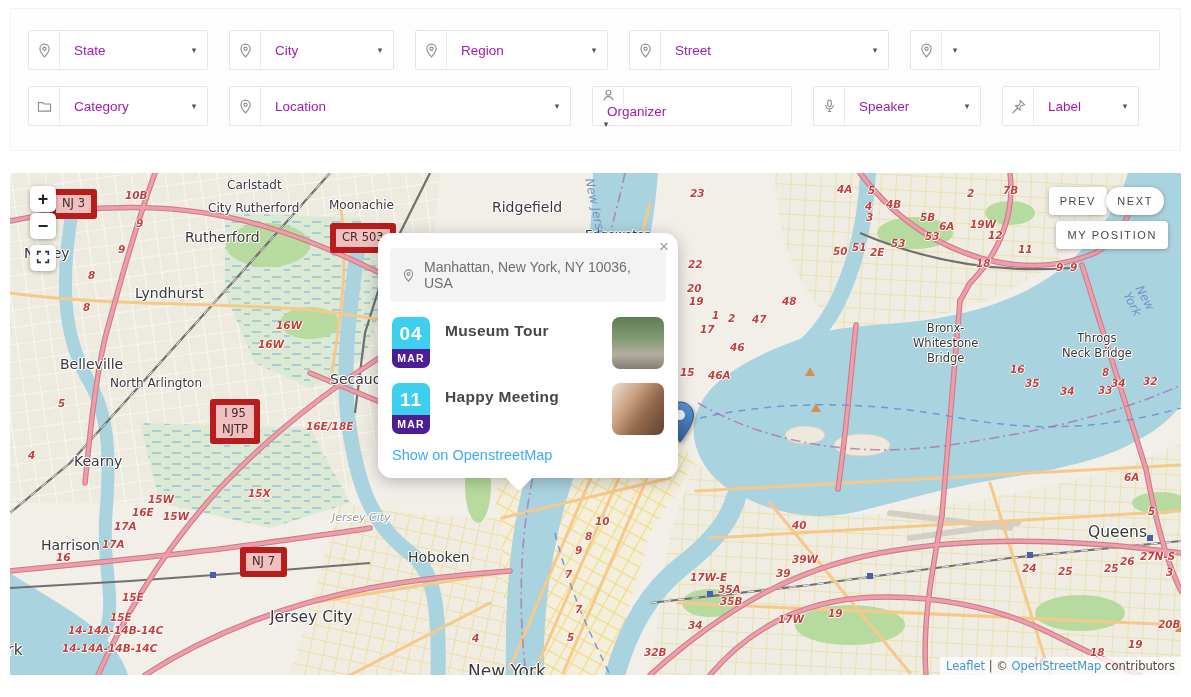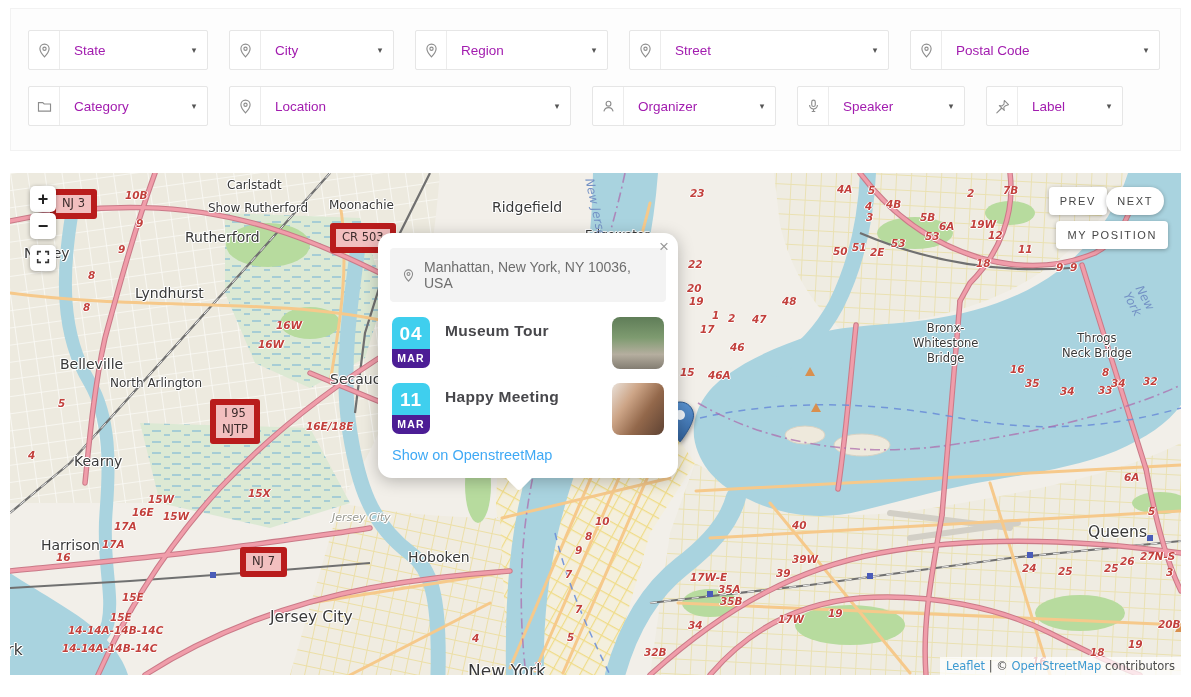--- a/index.html
+++ b/index.html
@@ -125,21 +125,20 @@
             <span class="f-label">Street</span>
             <span class="f-caret">▾</span>
           </div>
           <div class="filter" style="width: 250px;">
             <span class="f-icon">
               <svg viewBox="0 0 24 24" fill="none" stroke="currentColor" stroke-width="1.6">
                 <path d="M12 3a6.5 6.5 0 0 0-6.5 6.5C5.5 14 12 21 12 21s6.5-7 6.5-11.5A6.5 6.5 0 0 0 12 3z"></path>
                 <circle cx="12" cy="9.5" r="2.3"></circle>
               </svg>
             </span>
-            <span class="f-label">Postal Code</span>
             <span class="f-caret">▾</span>
           </div>
         </div>
         <div class="filter-row">
           <div class="filter" style="width: 180px;">
             <span class="f-icon">
               <svg viewBox="0 0 24 24" fill="none" stroke="currentColor" stroke-width="1.6">
                 <path d="M3.5 6.5h6l2 2h9v10h-17z"></path>
               </svg>
             </span>
@@ -149,21 +148,21 @@
           <div class="filter" style="width: 342px;">
             <span class="f-icon">
               <svg viewBox="0 0 24 24" fill="none" stroke="currentColor" stroke-width="1.6">
                 <path d="M12 3a6.5 6.5 0 0 0-6.5 6.5C5.5 14 12 21 12 21s6.5-7 6.5-11.5A6.5 6.5 0 0 0 12 3z"></path>
                 <circle cx="12" cy="9.5" r="2.3"></circle>
               </svg>
             </span>
             <span class="f-label">Location</span>
             <span class="f-caret">▾</span>
           </div>
-          <div class="filter" style="width: 184px;">
+          <div class="filter" style="width: 200px; flex-direction: column;">
             <span class="f-icon">
               <svg viewBox="0 0 24 24" fill="none" stroke="currentColor" stroke-width="1.6">
                 <circle cx="12" cy="8" r="3.4"></circle>
                 <path d="M5.5 19c.8-3.6 3.4-5.4 6.5-5.4s5.7 1.8 6.5 5.4"></path>
               </svg>
             </span>
             <span class="f-label">Organizer</span>
             <span class="f-caret">▾</span>
           </div>
           <div class="filter" style="width: 168px;">
@@ -347,21 +346,21 @@
       <g fill="#d98f4e">
         <path d="M800,194 l5,9 h-10 z"></path>
           <path d="M806,230 l5,9 h-10 z"></path>
           <path d="M1170,450 l5,9 h-10 z"></path>
       </g>
     </svg>
 
     <div id="map-labels">
         <div class="ml town" style="left: 217px; top: 5px;">Carlstadt</div>
         <div class="ml town" style="left: 319px; top: -3px; margin-top: 28px;">Moonachie</div>
-        <div class="ml town" style="left: 198px; top: 28px;">Show Rutherford</div>
+        <div class="ml town" style="left: 198px; top: 28px;">City Rutherford</div>
         <div class="ml city" style="left: 482px; top: 26px;">Ridgefield</div>
         <div class="ml town" style="left: 575px; top: 55px;">Edgewater</div>
         <div class="ml city" style="left: 175px; top: 56px;">Rutherford</div>
         <div class="ml city" style="left: 125px; top: 112px;">Lyndhurst</div>
         <div class="ml city" style="left: 14px; top: 72px;">Nutley</div>
         <div class="ml city" style="left: 50px; top: 183px;">Belleville</div>
         <div class="ml town" style="left: 100px; top: 203px;">North Arlington</div>
         <div class="ml city" style="left: 320px; top: 198px;">Secaucus</div>
         <div class="ml town" style="left: 428px; top: 276px;">Weehawken</div>
         <div class="ml city" style="left: 64px; top: 280px;">Kearny</div>

